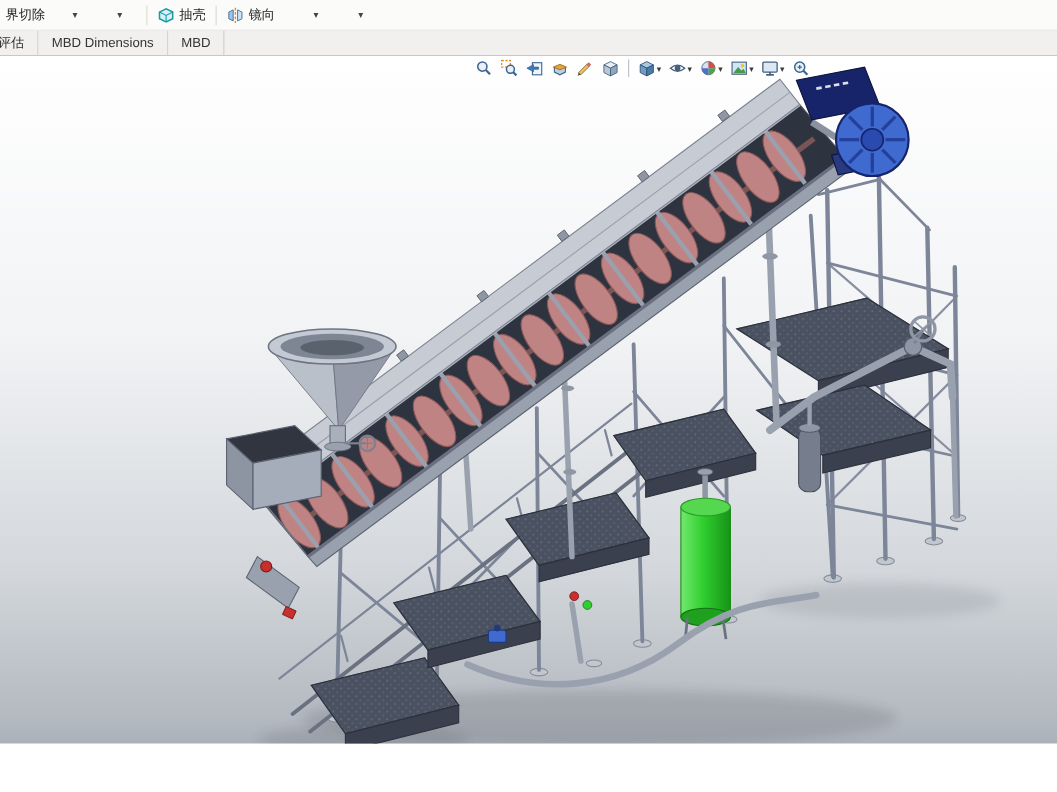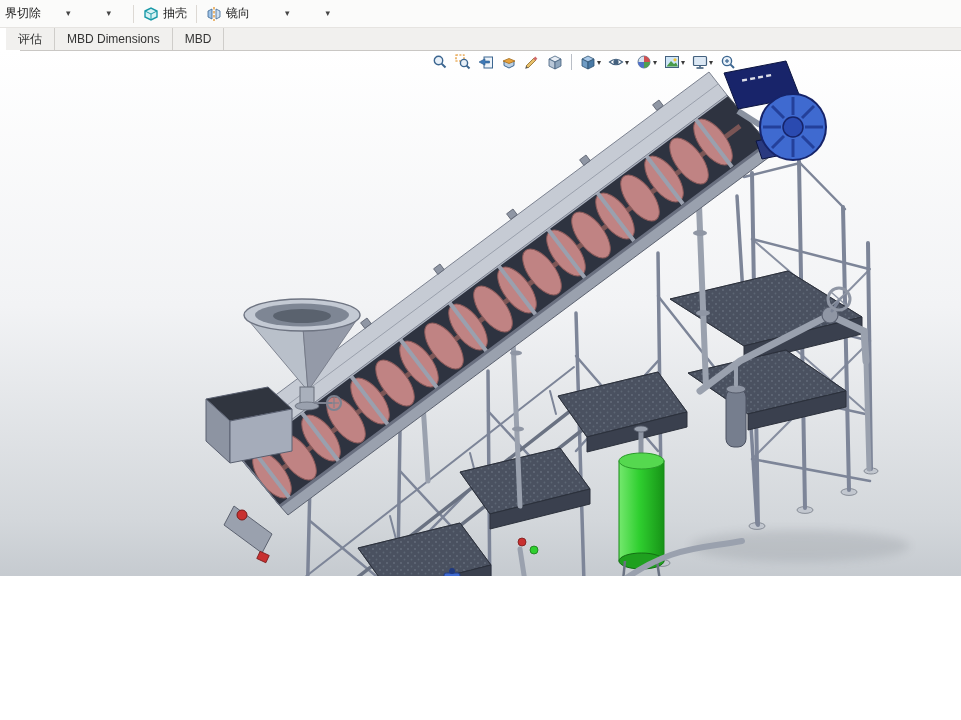--- a/index.html
+++ b/index.html
@@ -1,28 +1,28 @@
 <!DOCTYPE html>
 <html style="--bg_top: #ffffff; --bg_bottom: #9aa1a9; --screw: #c08383; --frame: #7d8598; --steel_light: #c6cbd4; --trough_dark: #2e3340; --platform: #4a5160; --motor_blue: #3f6ad0; --motor_navy: #18246a; --tank_green: #2fcf2f; --funnel: #a9b0bc; --pipe: #9aa1ae; --valve_red: #c83030;"><head>
 <meta charset="utf-8">
 <title>SOLIDWORKS</title>
 <style>
   html,body{margin:0;padding:0;}
   body{width:961px;height:720px;overflow:hidden;font-family:"Liberation Sans",sans-serif;background:#fff;}
-  .screen{width:961px;height:576px;position:relative;overflow:hidden;}
+  .screen{width:961px;height:676px;position:relative;overflow:hidden;}
 
   
   .cmdbar{height:27px;background:#fbfbfa;border-bottom:1px solid #e6e4e1;display:flex;align-items:center;font-size:12px;color:#222;}
   .cmd-item{display:flex;align-items:center;gap:4px;padding:3px 5px;border-radius:2px;cursor:default;white-space:nowrap;}
   .caret-btn{border:none;background:transparent;font-size:9px;color:#444;padding:2px 4px;cursor:default;line-height:1;}
   .icon16{width:16px;height:16px;display:inline-block;}
   .sep{width:1px;height:18px;background:#ddd9d4;margin:0 4px;}
 
   
-  .tabbar{height:22px;background:#f1f0ee;border-bottom:1px solid #c9c7c4;display:flex;align-items:stretch;font-size:12px;color:#333;margin-left:20px;}
+  .tabbar{height:22px;background:#f1f0ee;border-bottom:1px solid #c9c7c4;display:flex;align-items:stretch;font-size:12px;color:#333;}
   .tab{display:flex;align-items:center;padding:0 12px;border-right:1px solid #cfcdca;background:#f1f0ee;cursor:default;white-space:nowrap;}
   .tab.first{margin-left:-14px;}
   .tab-filler{flex:1;}
 
   
   .viewport{position:relative;height:670px;
     background:linear-gradient(180deg,var(--bg_top,#ffffff) 0%,#f2f3f5 38%,#d3d7db 70%,#b3b9c0 90%,var(--bg_bottom,#9aa1a9) 100%);}
   .viewport svg.model{position:absolute;left:0;top:0;width:961px;height:670px;display:block;}
 
   

